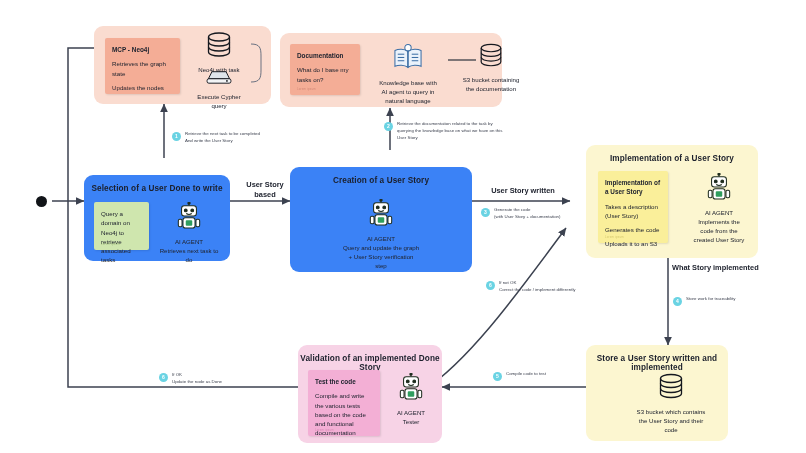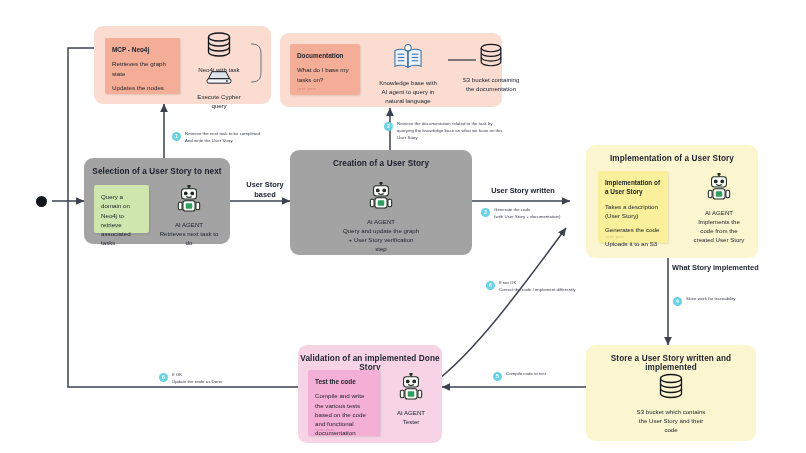--- a/index.html
+++ b/index.html
@@ -11,21 +11,21 @@
   #canvas{position:absolute;inset:0;}
   svg.wires{position:absolute;left:0;top:0;width:806px;height:453px;overflow:visible;}
 
   
   .panel{position:absolute;border-radius:9px;box-sizing:border-box;}
   .panel-title{
     position:absolute;left:0;right:0;top:9px;text-align:center;
     font-size:8.2px;font-weight:bold;letter-spacing:.1px;color:#1b1f2b;
   }
   .panel.salmon{background:#fadcd0;}
-  .panel.green{background:#a3a3a3;}
+  .panel.green{background:#3b82f6;margin-top:17px;}
   .panel.yellow{background:#fcf6d0;}
   .panel.pink{background:#f7d3e6;}
 
   
   .note{
     position:absolute;box-sizing:border-box;padding:7px 7px 4px 7px;
     border-radius:2px;box-shadow:1px 1px 2px rgba(0,0,0,.10);
   }
   .note.salmon{background:#f4ad96;}
   .note.green{background:#cfe6ae;}
@@ -170,21 +170,21 @@
           <path d="M4.5,10 C4.5,12.2 9.2,14 15,14 C20.8,14 25.5,12.2 25.5,10"></path>
           <path d="M4.5,15 C4.5,17.2 9.2,19 15,19 C20.8,19 25.5,17.2 25.5,15"></path>
         </g>
       </svg>
       <div class="iconcap" style="white-space:pre-line;">S3 bucket containing
 the documentation</div>
     </div>
   </div>
 
   <div class="panel green" style="left:84px;top:158px;width:146px;height:86px;">
-    <div class="panel-title">Selection of a User Story to next</div>
+    <div class="panel-title">Selection of a User Done to write</div>
     <div class="note green" style="left:10px;top:27px;width:55px;height:48px;">
       <div class="note-line">Query a domain on Neo4j to retrieve associated tasks</div>
       <div class="note-foot">Lorem ipsum</div>
     </div>
     <div class="iconblock" style="left:72px;top:27px;width:66px;">
       <svg width="26" height="28" viewBox="0 0 28 30">
         <g stroke="#1d2b1d" stroke-width="1.1" fill="#ffffff">
           <line x1="14" y1="1" x2="14" y2="4" stroke-width="1"></line>
           <circle cx="14" cy="1.2" r="1.2" fill="#1d2b1d"></circle>
           <rect x="6" y="4" width="16" height="11" rx="3"></rect>
@@ -277,21 +277,21 @@
           <rect x="10.5" y="19.5" width="7" height="6" rx="1" fill="#2f9e5e" stroke="none"></rect>
           <rect x="2.5" y="18.5" width="4" height="8" rx="1.6"></rect>
           <rect x="21.5" y="18.5" width="4" height="8" rx="1.6"></rect>
         </g>
       </svg>
       <div class="iconcap" style="white-space:pre-line;">AI AGENT
 Tester</div>
     </div>
   </div>
 
-  <div class="panel yellow" style="left:586px;top:345px;width:170px;height:96px;">
+  <div class="panel yellow" style="left:586px;top:345px;width:142px;height:96px;">
     <div class="panel-title">Store a User Story written and implemented</div>
     <div class="iconblock" style="left:44px;top:28px;width:82px;">
       <svg width="30" height="27" viewBox="0 0 30 26">
         <g fill="none" stroke="#15181f" stroke-width="1.3">
           <ellipse cx="15" cy="5" rx="10.5" ry="4"></ellipse>
           <path d="M4.5,5 V20 C4.5,22.2 9.2,24 15,24 C20.8,24 25.5,22.2 25.5,20 V5"></path>
           <path d="M4.5,10 C4.5,12.2 9.2,14 15,14 C20.8,14 25.5,12.2 25.5,10"></path>
           <path d="M4.5,15 C4.5,17.2 9.2,19 15,19 C20.8,19 25.5,17.2 25.5,15"></path>
         </g>
       </svg>

